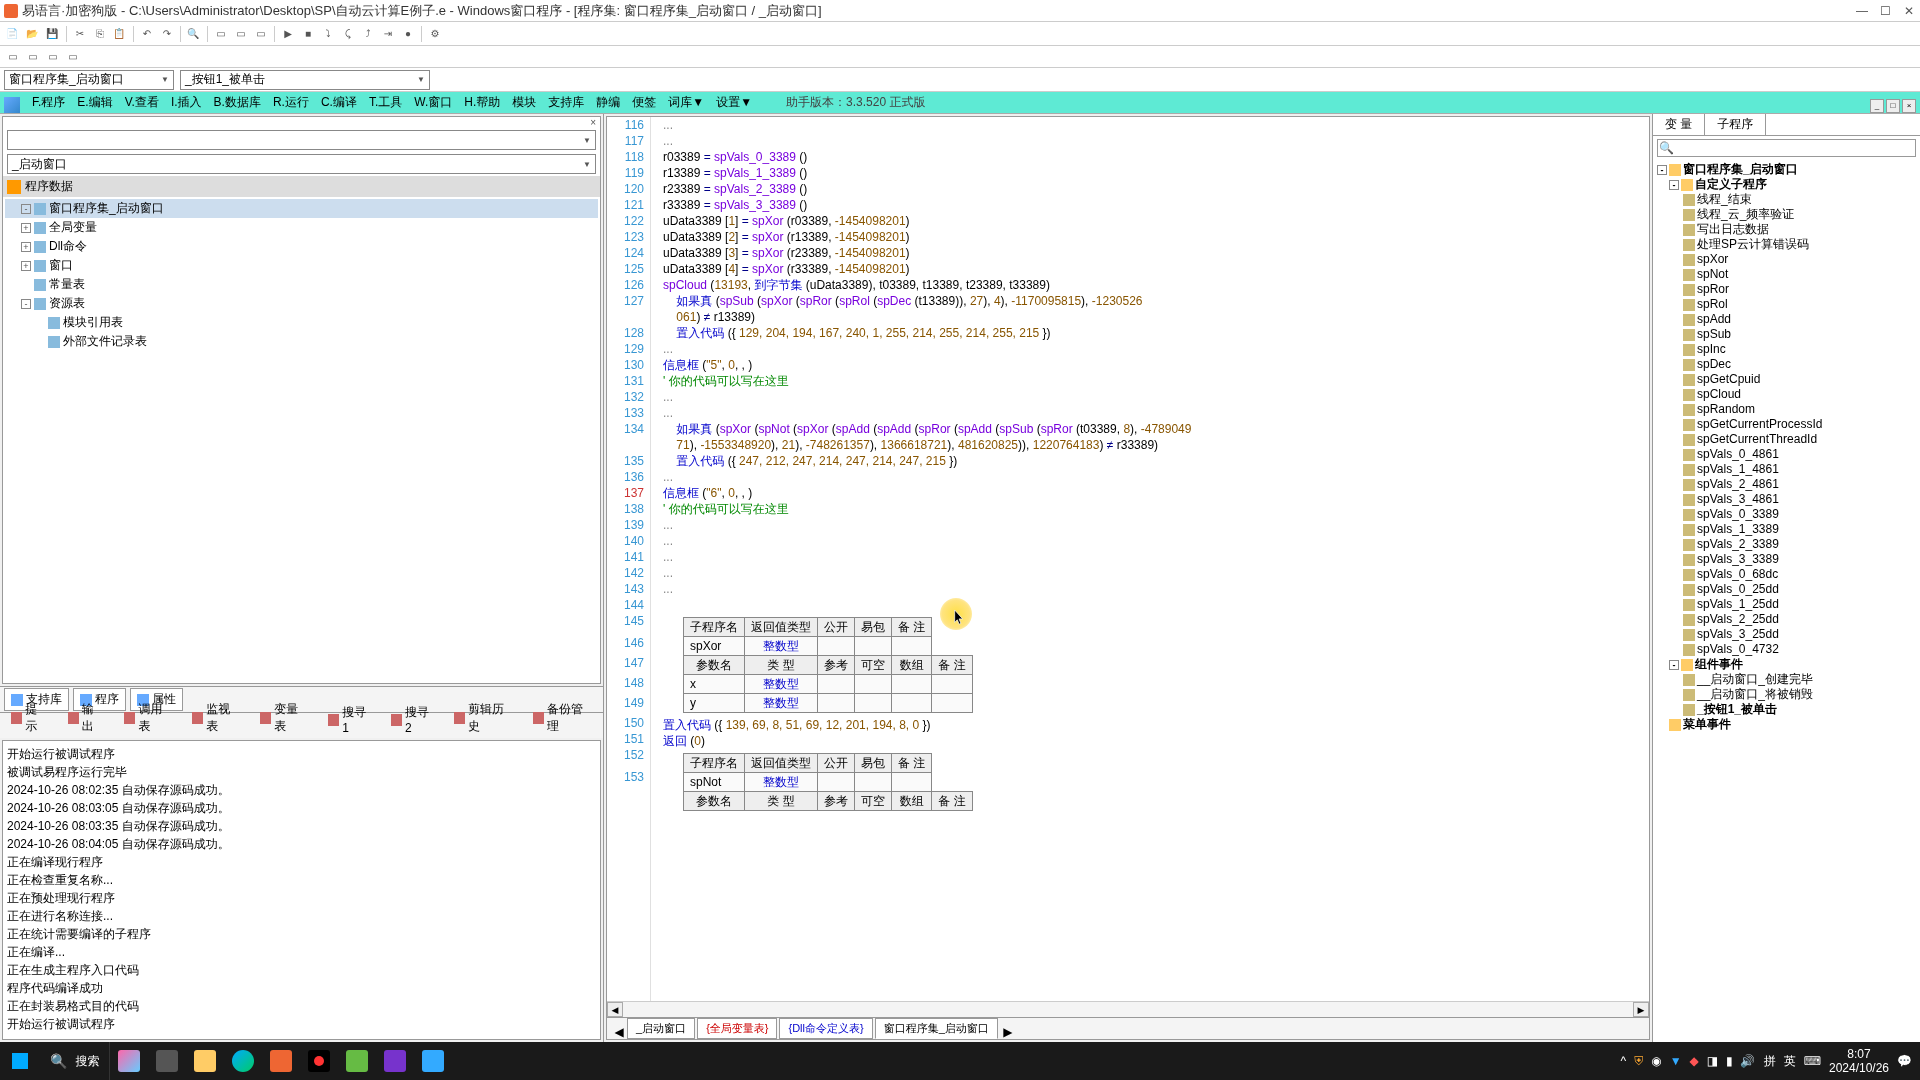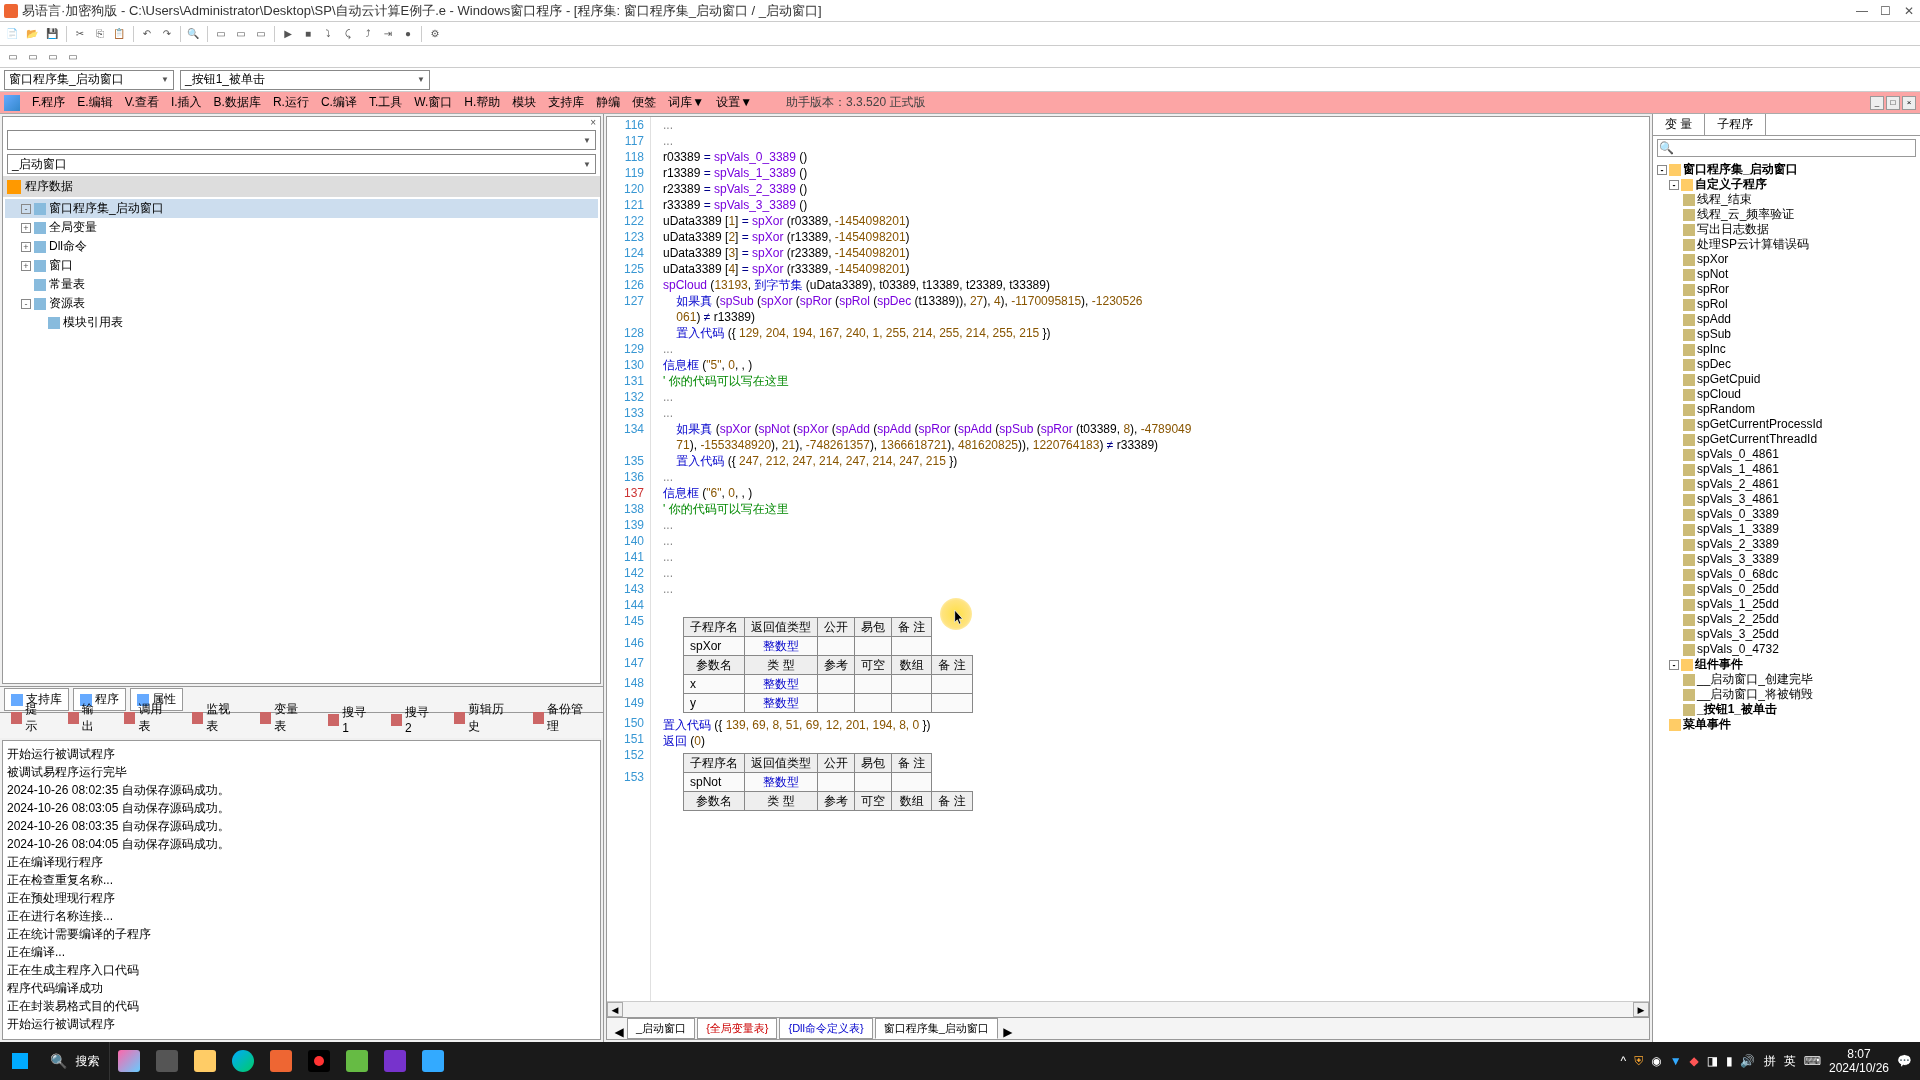--- a/index.html
+++ b/index.html
@@ -12,21 +12,21 @@
 .titlebar-btns span { width: 12px; cursor: default; color: #555; }
 .toolbar { height: 24px; background: #fff; border-bottom: 1px solid #ccc; display: flex; align-items: center; padding: 0 4px; gap: 2px; }
 .tbtn { width: 18px; height: 18px; border: 1px solid transparent; display: flex; align-items: center; justify-content: center; font-size: 10px; color: #555; }
 .tsep { width: 1px; height: 16px; background: #ccc; margin: 0 2px; }
 .toolbar2 { height: 22px; background: #fff; border-bottom: 1px solid #ccc; display: flex; align-items: center; padding: 0 4px; gap: 2px; }
 .combo-row { height: 24px; background: #fff; border-bottom: 1px solid #ccc; display: flex; align-items: center; padding: 0 4px; gap: 6px; }
 .combo { border: 1px solid #888; background: #fff; height: 20px; padding: 0 4px; display: flex; align-items: center; justify-content: space-between; }
 .combo1 { width: 170px; }
 .combo2 { width: 250px; }
 .chev { font-size: 8px; color: #555; }
-.menubar { height: 22px; background: #fca5a5; border-bottom: 1px solid #aaa; display: flex; align-items: center; padding: 0 4px; gap: 2px; }
+.menubar { height: 22px; background: #5eead4; border-bottom: 1px solid #aaa; display: flex; align-items: flex-end; padding: 0 4px; gap: 2px; }
 .mitem { padding: 2px 6px; cursor: default; font-size: 12px; }
 .micon { width: 16px; height: 16px; background: linear-gradient(135deg, #6af, #38c); margin-right: 4px; }
 .mfill { flex: 1; }
 .mright { display: flex; gap: 2px; }
 .mright-btn { width: 14px; height: 14px; border: 1px solid #999; background: #eee; font-size: 8px; text-align: center; line-height: 12px; }
 
 .main { display: flex; height: calc(100vh - 114px - 38px); }
 
 .left { width: 604px; display: flex; flex-direction: column; border-right: 1px solid #999; }
 .left-top { flex: 1; display: flex; flex-direction: column; background: #fff; border: 1px solid #999; margin: 2px; }
@@ -243,20 +243,25 @@
           </div>
           <div class="tree-item">
             <span class="texp">-</span>
             <span class="tic"></span>
             <span>资源表</span>
           </div>
           <div class="tree-item" style="padding-left: 30px;">
             <span style="width:10px;"></span>
             <span class="tic"></span>
             <span>模块引用表</span>
+          </div>
+          <div class="tree-item" style="padding-left: 30px;">
+            <span style="width:10px;"></span>
+            <span class="tic"></span>
+            <span>外部文件记录表</span>
           </div>
         </div>
     </div>
 
     <div class="left-tabs">
       <div class="ltab">
           <div class="ltab-ic"></div>
           <span>支持库</span>
         </div>
       <div class="ltab">

